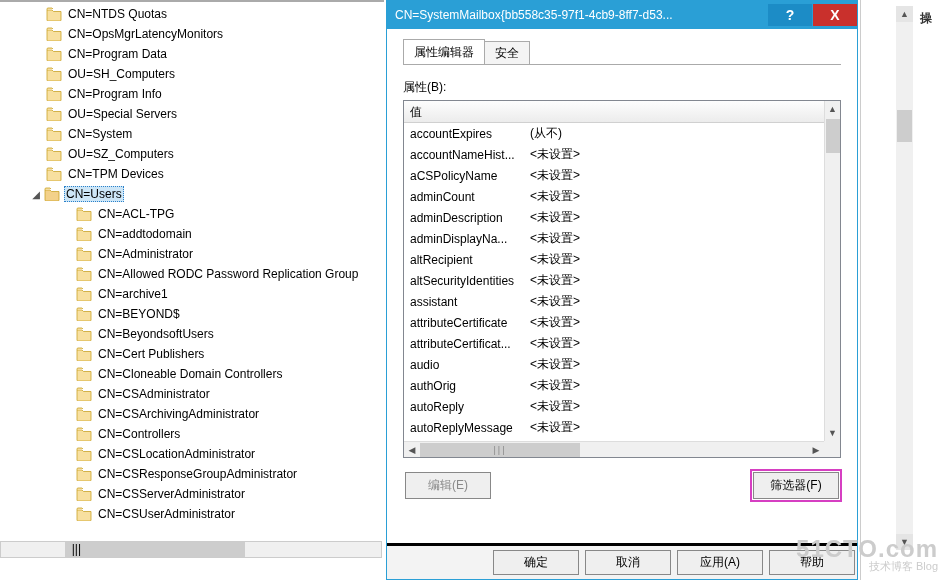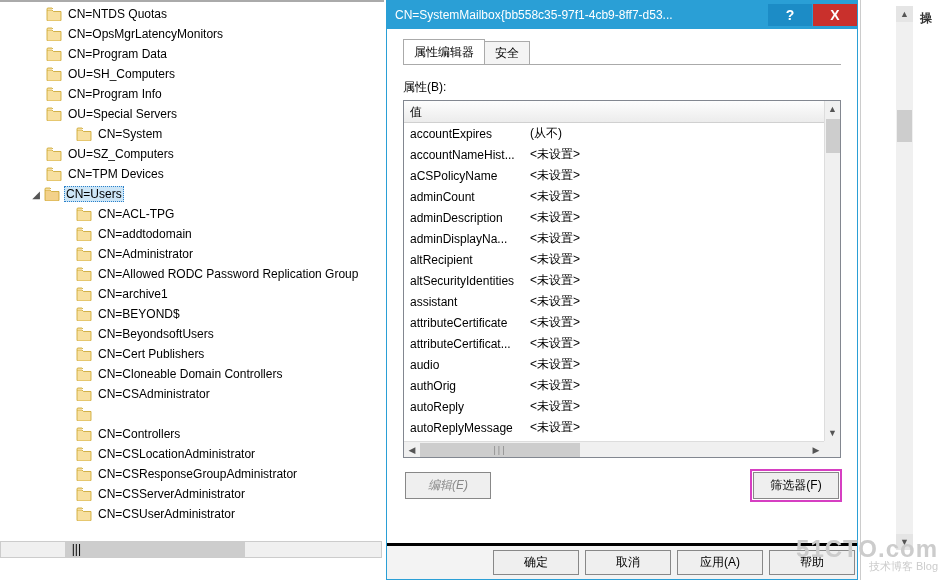--- a/index.html
+++ b/index.html
@@ -38,21 +38,21 @@
   .vs { position:absolute; top:0; right:0; width:16px; bottom:16px; background:#f0f0f0; border-left:1px solid #ddd; }
   .vs .arrow { height:16px; display:flex; align-items:center; justify-content:center; color:#555; font-size:9px; }
   .vs .thumb { position:absolute; top:18px; left:1px; width:14px; height:34px; background:#cdcdcd; }
   .hs { position:absolute; left:0; right:16px; bottom:0; height:16px; background:#f0f0f0; border-top:1px solid #ddd; display:flex; align-items:center; }
   .hs .arrow { width:16px; display:flex; align-items:center; justify-content:center; color:#555; font-size:9px; }
   .hs .track { flex:1; position:relative; height:14px; }
   .hs .thumb { position:absolute; left:0; top:0; width:160px; height:14px; background:#cdcdcd; display:flex; align-items:center; justify-content:center; color:#888; font-size:9px; letter-spacing:2px; }
   .corner { position:absolute; right:0; bottom:0; width:16px; height:16px; background:#f0f0f0; }
   .btn-row { display:flex; justify-content:space-between; margin-top:14px; padding:0 2px; }
   .btn { border:1px solid #888; background:#efefef; padding:4px 16px; min-width:86px; text-align:center; }
-  .btn.disabled { color:#888;font-style:italic; }
+  .btn.disabled { color:#888; }
   .btn.highlight { outline:2px solid #d63fc2; outline-offset:1px; }
   .dlg-footer { position:absolute; left:0; right:0; bottom:0; height:36px; border-top:3px solid #000000; display:flex; align-items:center; justify-content:flex-end; gap:6px; padding-right:2px; background:#f3f3f3; }
   .fbtn { border:1px solid #888; background:#efefef; padding:3px 0; width:86px; text-align:center; }
   .right-strip { position:absolute; left:860px; top:0; width:84px; height:580px; border-left:1px solid #ccc; background:#fff; }
   .right-strip .vscroll { position:absolute; left:35px; top:6px; width:17px; bottom:30px; background:#f0f0f0; }
   .right-strip .vscroll .arrow { height:16px; display:flex; align-items:center; justify-content:center; color:#555; font-size:9px; background:#e5e5e5; }
   .right-strip .vscroll .thumb { position:absolute; top:104px; left:1px; width:15px; height:32px; background:#cdcdcd; }
   .right-strip .cut { position:absolute; right:4px; top:10px; width:20px; height:20px; font-weight:bold; color:#333; }
   .watermark { position:absolute; right:6px; bottom:6px; color:#ccc; font-family:Arial,sans-serif; pointer-events:none; }
   .watermark .big { font-size:24px; font-weight:bold; letter-spacing:1px; }
@@ -98,21 +98,21 @@
           </svg></span>
         <span class="node-label">CN=Program Info</span>
       </div>
       <div class="node" style="padding-left: 46px;">
         <span class="folder-icon"><svg class="folder-svg" viewBox="0 0 16 14">
             <path d="M1 3 h5 l1.5 1.5 H15 v8.5 a1 1 0 0 1 -1 1 H2 a1 1 0 0 1 -1 -1 Z" fill="#f8e0a0" stroke="#c9a227" stroke-width="0.8"></path>
             <path d="M1 3 v-1 a1 1 0 0 1 1 -1 h4 l1 1" fill="#f8e0a0" stroke="#c9a227" stroke-width="0.8"></path>
           </svg></span>
         <span class="node-label">OU=Special Servers</span>
       </div>
-      <div class="node" style="padding-left: 46px; margin-left: 30px;">
+      <div class="node" style="padding-left: 46px;">
         <span class="folder-icon"><svg class="folder-svg" viewBox="0 0 16 14">
             <path d="M1 3 h5 l1.5 1.5 H15 v8.5 a1 1 0 0 1 -1 1 H2 a1 1 0 0 1 -1 -1 Z" fill="#f8e0a0" stroke="#c9a227" stroke-width="0.8"></path>
             <path d="M1 3 v-1 a1 1 0 0 1 1 -1 h4 l1 1" fill="#f8e0a0" stroke="#c9a227" stroke-width="0.8"></path>
           </svg></span>
         <span class="node-label">CN=System</span>
       </div>
       <div class="node" style="padding-left: 46px;">
         <span class="folder-icon"><svg class="folder-svg" viewBox="0 0 16 14">
             <path d="M1 3 h5 l1.5 1.5 H15 v8.5 a1 1 0 0 1 -1 1 H2 a1 1 0 0 1 -1 -1 Z" fill="#f8e0a0" stroke="#c9a227" stroke-width="0.8"></path>
             <path d="M1 3 v-1 a1 1 0 0 1 1 -1 h4 l1 1" fill="#f8e0a0" stroke="#c9a227" stroke-width="0.8"></path>
@@ -202,20 +202,21 @@
             <path d="M1 3 h5 l1.5 1.5 H15 v8.5 a1 1 0 0 1 -1 1 H2 a1 1 0 0 1 -1 -1 Z" fill="#f8e0a0" stroke="#c9a227" stroke-width="0.8"></path>
             <path d="M1 3 v-1 a1 1 0 0 1 1 -1 h4 l1 1" fill="#f8e0a0" stroke="#c9a227" stroke-width="0.8"></path>
           </svg></span>
         <span class="node-label">CN=CSAdministrator</span>
       </div>
       <div class="node" style="padding-left: 76px;">
         <span class="folder-icon"><svg class="folder-svg" viewBox="0 0 16 14">
             <path d="M1 3 h5 l1.5 1.5 H15 v8.5 a1 1 0 0 1 -1 1 H2 a1 1 0 0 1 -1 -1 Z" fill="#f8e0a0" stroke="#c9a227" stroke-width="0.8"></path>
             <path d="M1 3 v-1 a1 1 0 0 1 1 -1 h4 l1 1" fill="#f8e0a0" stroke="#c9a227" stroke-width="0.8"></path>
           </svg></span>
+        <span class="node-label">CN=CSArchivingAdministrator</span>
       </div>
       <div class="node" style="padding-left: 76px;">
         <span class="folder-icon"><svg class="folder-svg" viewBox="0 0 16 14">
             <path d="M1 3 h5 l1.5 1.5 H15 v8.5 a1 1 0 0 1 -1 1 H2 a1 1 0 0 1 -1 -1 Z" fill="#f8e0a0" stroke="#c9a227" stroke-width="0.8"></path>
             <path d="M1 3 v-1 a1 1 0 0 1 1 -1 h4 l1 1" fill="#f8e0a0" stroke="#c9a227" stroke-width="0.8"></path>
           </svg></span>
         <span class="node-label">CN=Controllers</span>
       </div>
       <div class="node" style="padding-left: 76px;">
         <span class="folder-icon"><svg class="folder-svg" viewBox="0 0 16 14">

